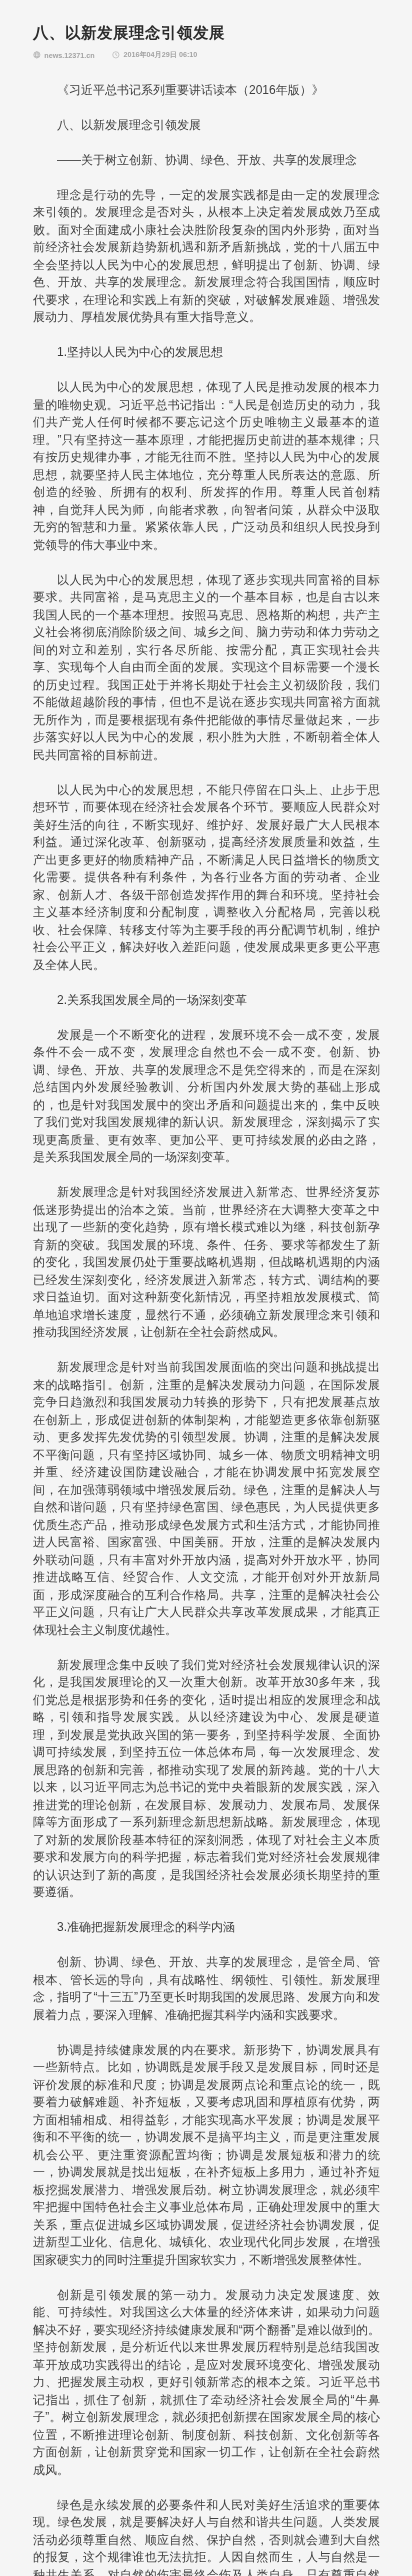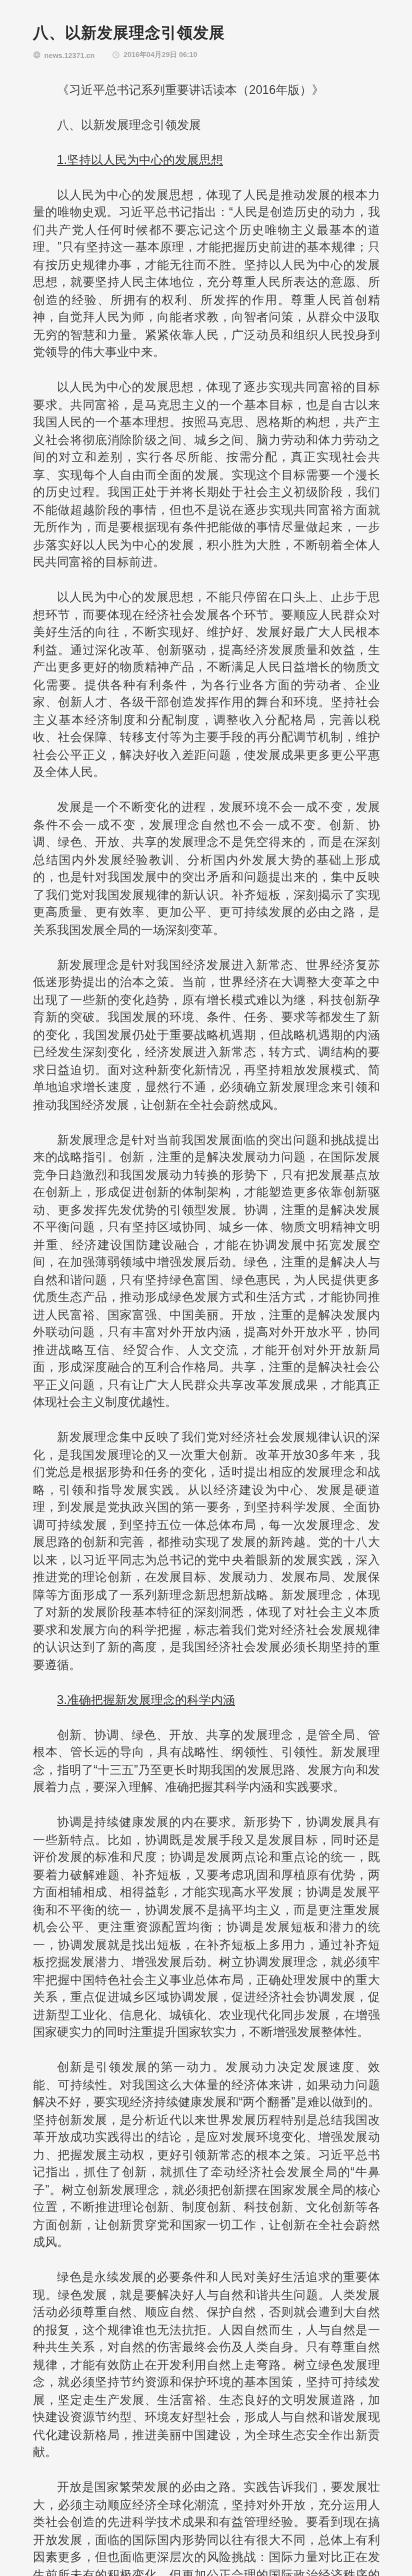--- a/index.html
+++ b/index.html
@@ -58,21 +58,20 @@
   .article-body p {
     margin: 0 0 17.5px 0;
     font-size: 12px;
     line-height: 17.5px;
     color: #404040;
     text-indent: 2em;
     text-align: justify;
   }
   .article-body p.heading {
     color: #3a3a3a;
-    text-decoration: underline;
   }
 </style>
 </head>
 <body>
 
 <div class="page">
 
   <h1 class="article-title">八、以新发展理念引领发展</h1>
 
   <div class="meta-row">
@@ -95,25 +94,28 @@
           <polyline points="8,4.2 8,8.3 10.8,9.6"></polyline>
         </svg>
       </span>
       <span>2016年04月29日 06:10</span>
     </span>
   </div>
 
   <div class="article-body">
       <p class="body">《习近平总书记系列重要讲话读本（2016年版）》</p>
       <p class="body">八、以新发展理念引领发展</p>
+      <p class="body">——关于树立创新、协调、绿色、开放、共享的发展理念</p>
+      <p class="body">理念是行动的先导，一定的发展实践都是由一定的发展理念来引领的。发展理念是否对头，从根本上决定着发展成效乃至成败。面对全面建成小康社会决胜阶段复杂的国内外形势，面对当前经济社会发展新趋势新机遇和新矛盾新挑战，党的十八届五中全会坚持以人民为中心的发展思想，鲜明提出了创新、协调、绿色、开放、共享的发展理念。新发展理念符合我国国情，顺应时代要求，在理论和实践上有新的突破，对破解发展难题、增强发展动力、厚植发展优势具有重大指导意义。</p>
       <p class="heading">1.坚持以人民为中心的发展思想</p>
       <p class="body">以人民为中心的发展思想，体现了人民是推动发展的根本力量的唯物史观。习近平总书记指出：“人民是创造历史的动力，我们共产党人任何时候都不要忘记这个历史唯物主义最基本的道理。”只有坚持这一基本原理，才能把握历史前进的基本规律；只有按历史规律办事，才能无往而不胜。坚持以人民为中心的发展思想，就要坚持人民主体地位，充分尊重人民所表达的意愿、所创造的经验、所拥有的权利、所发挥的作用。尊重人民首创精神，自觉拜人民为师，向能者求教，向智者问策，从群众中汲取无穷的智慧和力量。紧紧依靠人民，广泛动员和组织人民投身到党领导的伟大事业中来。</p>
       <p class="body">以人民为中心的发展思想，体现了逐步实现共同富裕的目标要求。共同富裕，是马克思主义的一个基本目标，也是自古以来我国人民的一个基本理想。按照马克思、恩格斯的构想，共产主义社会将彻底消除阶级之间、城乡之间、脑力劳动和体力劳动之间的对立和差别，实行各尽所能、按需分配，真正实现社会共享、实现每个人自由而全面的发展。实现这个目标需要一个漫长的历史过程。我国正处于并将长期处于社会主义初级阶段，我们不能做超越阶段的事情，但也不是说在逐步实现共同富裕方面就无所作为，而是要根据现有条件把能做的事情尽量做起来，一步步落实好以人民为中心的发展，积小胜为大胜，不断朝着全体人民共同富裕的目标前进。</p>
       <p class="body">以人民为中心的发展思想，不能只停留在口头上、止步于思想环节，而要体现在经济社会发展各个环节。要顺应人民群众对美好生活的向往，不断实现好、维护好、发展好最广大人民根本利益。通过深化改革、创新驱动，提高经济发展质量和效益，生产出更多更好的物质精神产品，不断满足人民日益增长的物质文化需要。提供各种有利条件，为各行业各方面的劳动者、企业家、创新人才、各级干部创造发挥作用的舞台和环境。坚持社会主义基本经济制度和分配制度，调整收入分配格局，完善以税收、社会保障、转移支付等为主要手段的再分配调节机制，维护社会公平正义，解决好收入差距问题，使发展成果更多更公平惠及全体人民。</p>
-      <p class="body">发展是一个不断变化的进程，发展环境不会一成不变，发展条件不会一成不变，发展理念自然也不会一成不变。创新、协调、绿色、开放、共享的发展理念不是凭空得来的，而是在深刻总结国内外发展经验教训、分析国内外发展大势的基础上形成的，也是针对我国发展中的突出矛盾和问题提出来的，集中反映了我们党对我国发展规律的新认识。补齐短板，深刻揭示了实现更高质量、更有效率、更加公平、更可持续发展的必由之路，是关系我国发展全局的一场深刻变革。</p>
+      <p class="heading">2.关系我国发展全局的一场深刻变革</p>
+      <p class="body">发展是一个不断变化的进程，发展环境不会一成不变，发展条件不会一成不变，发展理念自然也不会一成不变。创新、协调、绿色、开放、共享的发展理念不是凭空得来的，而是在深刻总结国内外发展经验教训、分析国内外发展大势的基础上形成的，也是针对我国发展中的突出矛盾和问题提出来的，集中反映了我们党对我国发展规律的新认识。新发展理念，深刻揭示了实现更高质量、更有效率、更加公平、更可持续发展的必由之路，是关系我国发展全局的一场深刻变革。</p>
       <p class="body">新发展理念是针对我国经济发展进入新常态、世界经济复苏低迷形势提出的治本之策。当前，世界经济在大调整大变革之中出现了一些新的变化趋势，原有增长模式难以为继，科技创新孕育新的突破。我国发展的环境、条件、任务、要求等都发生了新的变化，我国发展仍处于重要战略机遇期，但战略机遇期的内涵已经发生深刻变化，经济发展进入新常态，转方式、调结构的要求日益迫切。面对这种新变化新情况，再坚持粗放发展模式、简单地追求增长速度，显然行不通，必须确立新发展理念来引领和推动我国经济发展，让创新在全社会蔚然成风。</p>
       <p class="body">新发展理念是针对当前我国发展面临的突出问题和挑战提出来的战略指引。创新，注重的是解决发展动力问题，在国际发展竞争日趋激烈和我国发展动力转换的形势下，只有把发展基点放在创新上，形成促进创新的体制架构，才能塑造更多依靠创新驱动、更多发挥先发优势的引领型发展。协调，注重的是解决发展不平衡问题，只有坚持区域协同、城乡一体、物质文明精神文明并重、经济建设国防建设融合，才能在协调发展中拓宽发展空间，在加强薄弱领域中增强发展后劲。绿色，注重的是解决人与自然和谐问题，只有坚持绿色富国、绿色惠民，为人民提供更多优质生态产品，推动形成绿色发展方式和生活方式，才能协同推进人民富裕、国家富强、中国美丽。开放，注重的是解决发展内外联动问题，只有丰富对外开放内涵，提高对外开放水平，协同推进战略互信、经贸合作、人文交流，才能开创对外开放新局面，形成深度融合的互利合作格局。共享，注重的是解决社会公平正义问题，只有让广大人民群众共享改革发展成果，才能真正体现社会主义制度优越性。</p>
       <p class="body">新发展理念集中反映了我们党对经济社会发展规律认识的深化，是我国发展理论的又一次重大创新。改革开放30多年来，我们党总是根据形势和任务的变化，适时提出相应的发展理念和战略，引领和指导发展实践。从以经济建设为中心、发展是硬道理，到发展是党执政兴国的第一要务，到坚持科学发展、全面协调可持续发展，到坚持五位一体总体布局，每一次发展理念、发展思路的创新和完善，都推动实现了发展的新跨越。党的十八大以来，以习近平同志为总书记的党中央着眼新的发展实践，深入推进党的理论创新，在发展目标、发展动力、发展布局、发展保障等方面形成了一系列新理念新思想新战略。新发展理念，体现了对新的发展阶段基本特征的深刻洞悉，体现了对社会主义本质要求和发展方向的科学把握，标志着我们党对经济社会发展规律的认识达到了新的高度，是我国经济社会发展必须长期坚持的重要遵循。</p>
       <p class="heading">3.准确把握新发展理念的科学内涵</p>
       <p class="body">创新、协调、绿色、开放、共享的发展理念，是管全局、管根本、管长远的导向，具有战略性、纲领性、引领性。新发展理念，指明了“十三五”乃至更长时期我国的发展思路、发展方向和发展着力点，要深入理解、准确把握其科学内涵和实践要求。</p>
       <p class="body">协调是持续健康发展的内在要求。新形势下，协调发展具有一些新特点。比如，协调既是发展手段又是发展目标，同时还是评价发展的标准和尺度；协调是发展两点论和重点论的统一，既要着力破解难题、补齐短板，又要考虑巩固和厚植原有优势，两方面相辅相成、相得益彰，才能实现高水平发展；协调是发展平衡和不平衡的统一，协调发展不是搞平均主义，而是更注重发展机会公平、更注重资源配置均衡；协调是发展短板和潜力的统一，协调发展就是找出短板，在补齐短板上多用力，通过补齐短板挖掘发展潜力、增强发展后劲。树立协调发展理念，就必须牢牢把握中国特色社会主义事业总体布局，正确处理发展中的重大关系，重点促进城乡区域协调发展，促进经济社会协调发展，促进新型工业化、信息化、城镇化、农业现代化同步发展，在增强国家硬实力的同时注重提升国家软实力，不断增强发展整体性。</p>
       <p class="body">创新是引领发展的第一动力。发展动力决定发展速度、效能、可持续性。对我国这么大体量的经济体来讲，如果动力问题解决不好，要实现经济持续健康发展和“两个翻番”是难以做到的。坚持创新发展，是分析近代以来世界发展历程特别是总结我国改革开放成功实践得出的结论，是应对发展环境变化、增强发展动力、把握发展主动权，更好引领新常态的根本之策。习近平总书记指出，抓住了创新，就抓住了牵动经济社会发展全局的“牛鼻子”。树立创新发展理念，就必须把创新摆在国家发展全局的核心位置，不断推进理论创新、制度创新、科技创新、文化创新等各方面创新，让创新贯穿党和国家一切工作，让创新在全社会蔚然成风。</p>
       <p class="body">绿色是永续发展的必要条件和人民对美好生活追求的重要体现。绿色发展，就是要解决好人与自然和谐共生问题。人类发展活动必须尊重自然、顺应自然、保护自然，否则就会遭到大自然的报复，这个规律谁也无法抗拒。人因自然而生，人与自然是一种共生关系，对自然的伤害最终会伤及人类自身。只有尊重自然规律，才能有效防止在开发利用自然上走弯路。树立绿色发展理念，就必须坚持节约资源和保护环境的基本国策，坚持可持续发展，坚定走生产发展、生活富裕、生态良好的文明发展道路，加快建设资源节约型、环境友好型社会，形成人与自然和谐发展现代化建设新格局，推进美丽中国建设，为全球生态安全作出新贡献。</p>
       <p class="body">开放是国家繁荣发展的必由之路。实践告诉我们，要发展壮大，必须主动顺应经济全球化潮流，坚持对外开放，充分运用人类社会创造的先进科学技术成果和有益管理经验。要看到现在搞开放发展，面临的国际国内形势同以往有很大不同，总体上有利因素更多，但也面临更深层次的风险挑战：国际力量对比正在发生前所未有的积极变化，但更加公正合理的国际政治经济秩序的形成依然任重道远；世界经济逐渐走出国际金融危机阴影，但还没有找到全面复苏的新引擎；我国在世界经济和全球治理中的分量迅速上升，但经济大而不强问题依然突出，我国经济实力转化为国际制度性权力依然需要付出艰苦努力；我国对外开放进入引进来和走出去更加均衡的阶段，但支撑高水平开放和大规模走出去的体制和力量仍显薄弱。树立开放发展理念，就必须顺应我国经济深度融入世界经济的趋势，奉行互利共赢的开放战略，坚持内外需协调、进出口平衡、引进来和走出去并重、引资和引技引智并举，发展更高层次的开放型经济，积极参与全球经济治理和公共产品供给，提高我国在全球经济治理中的制度性话语权，构建广泛的利益共同体。</p>
     </div>

